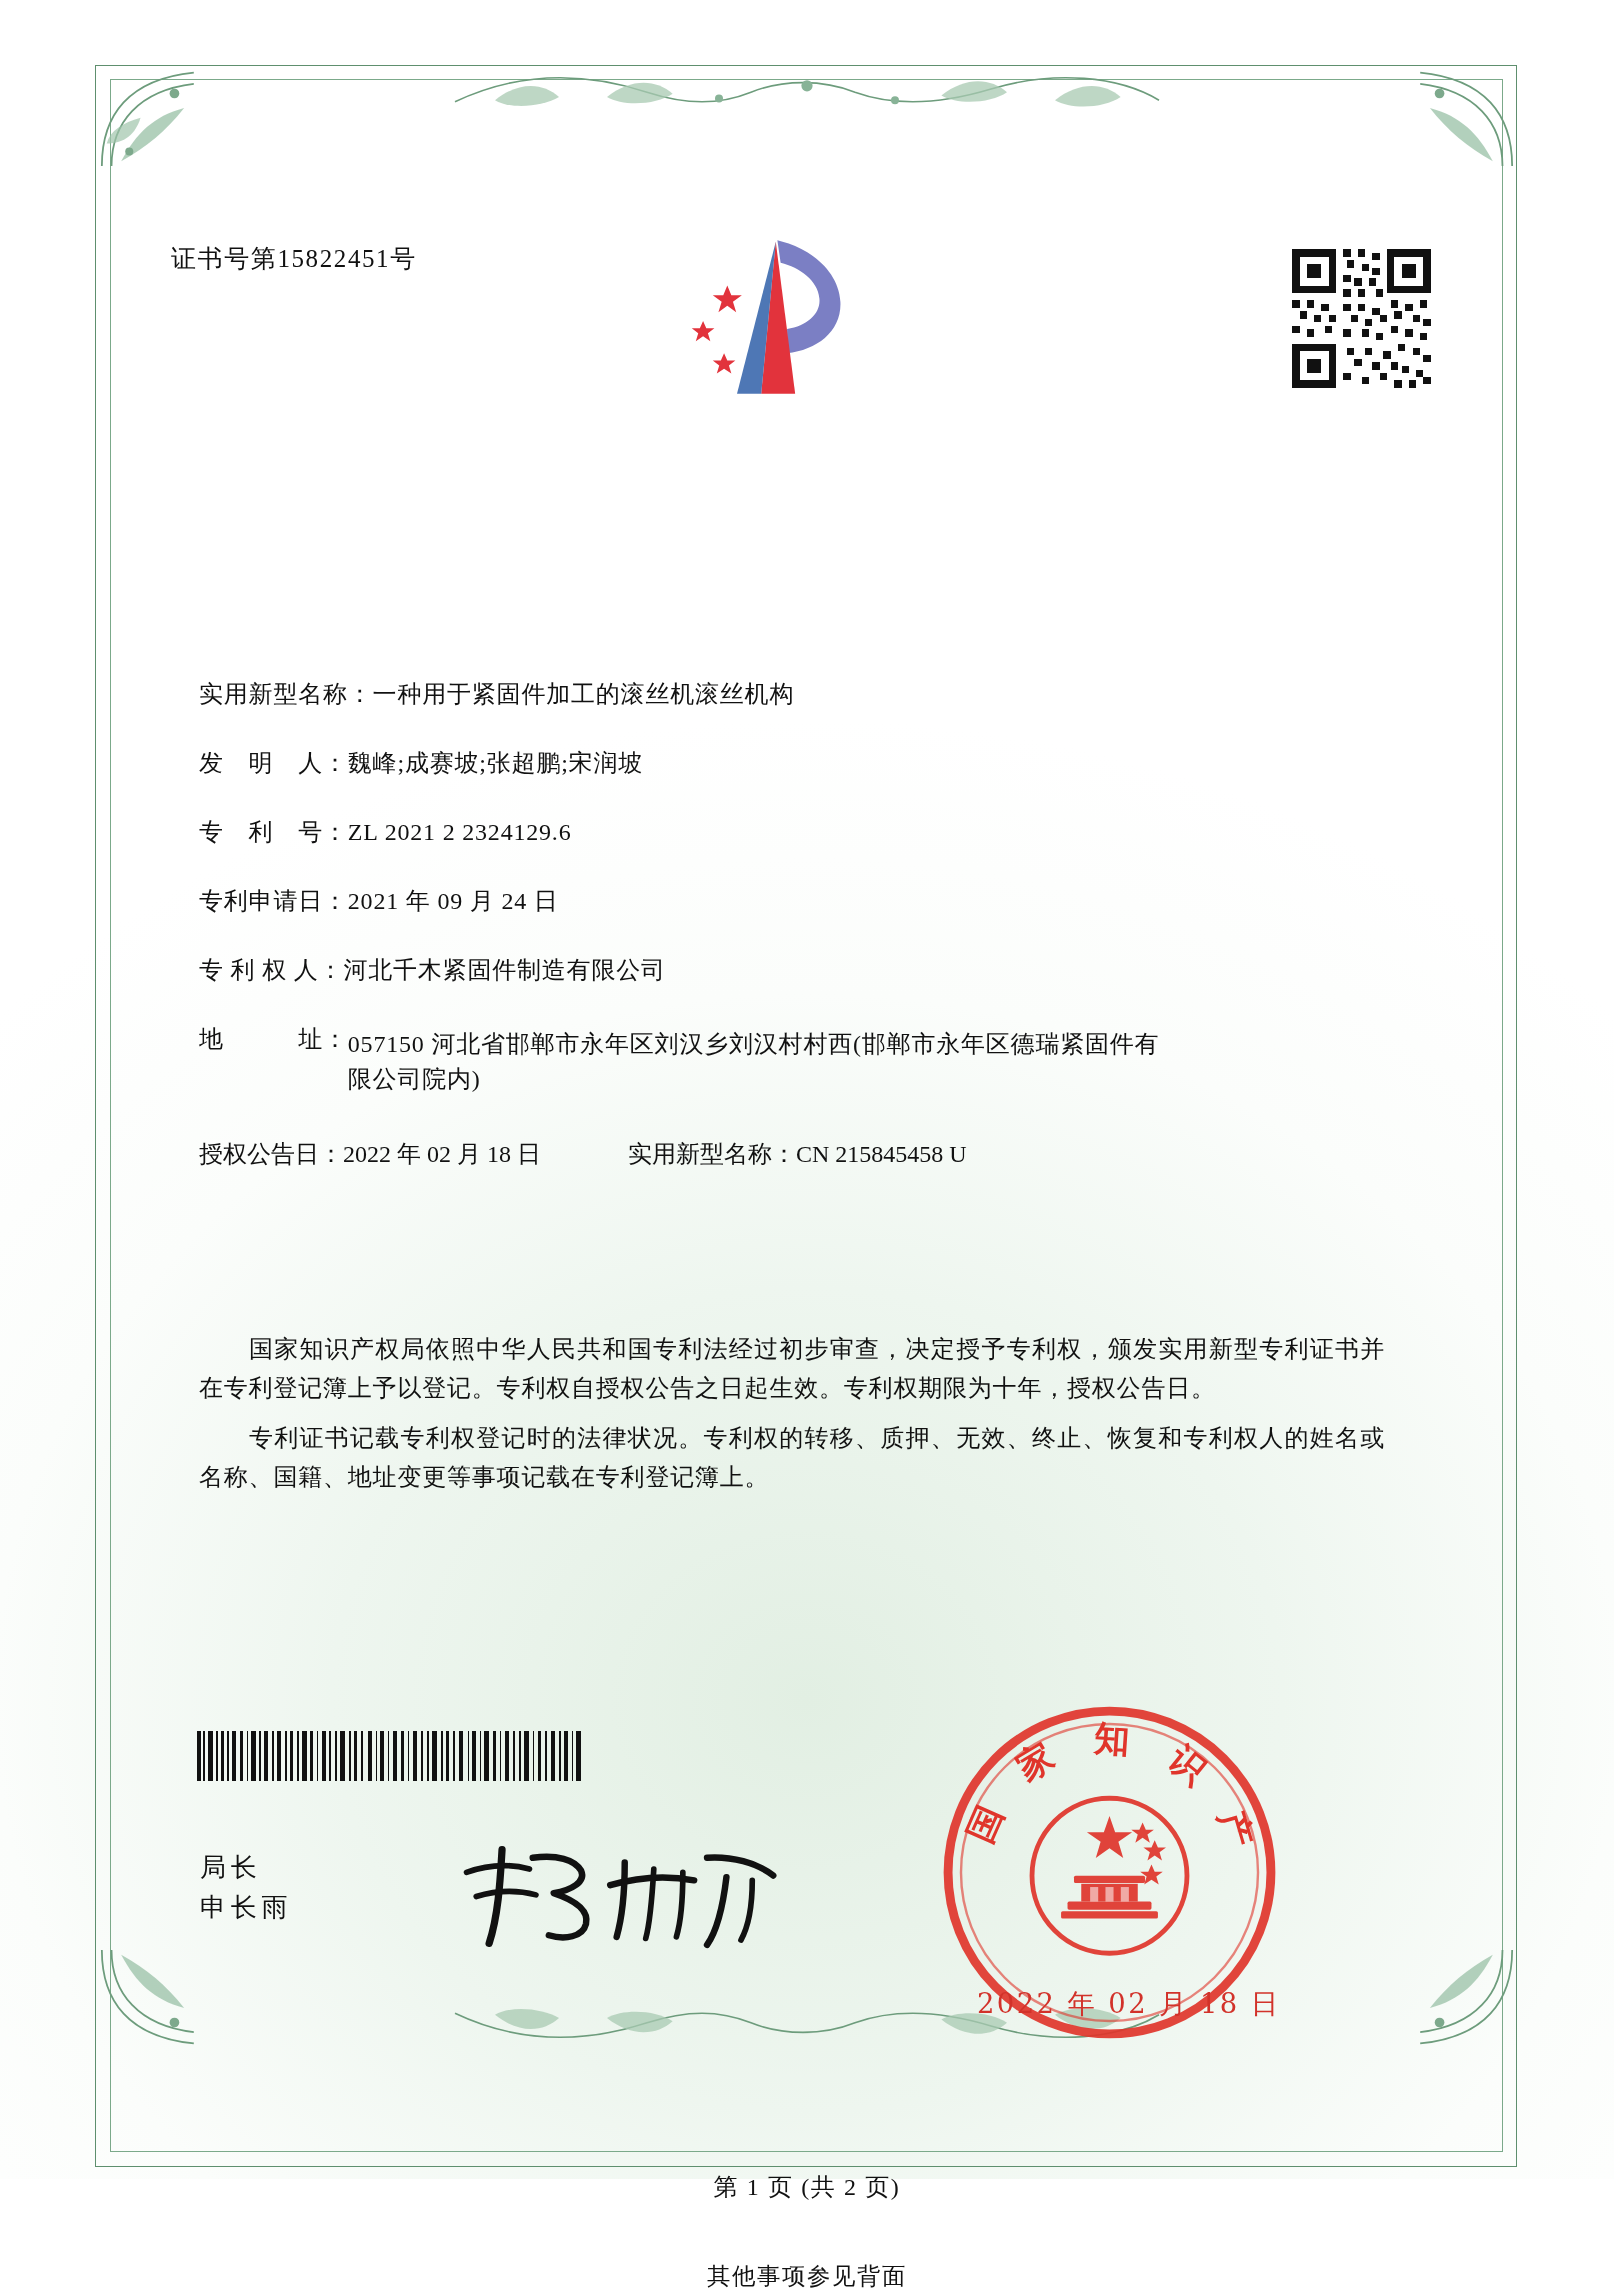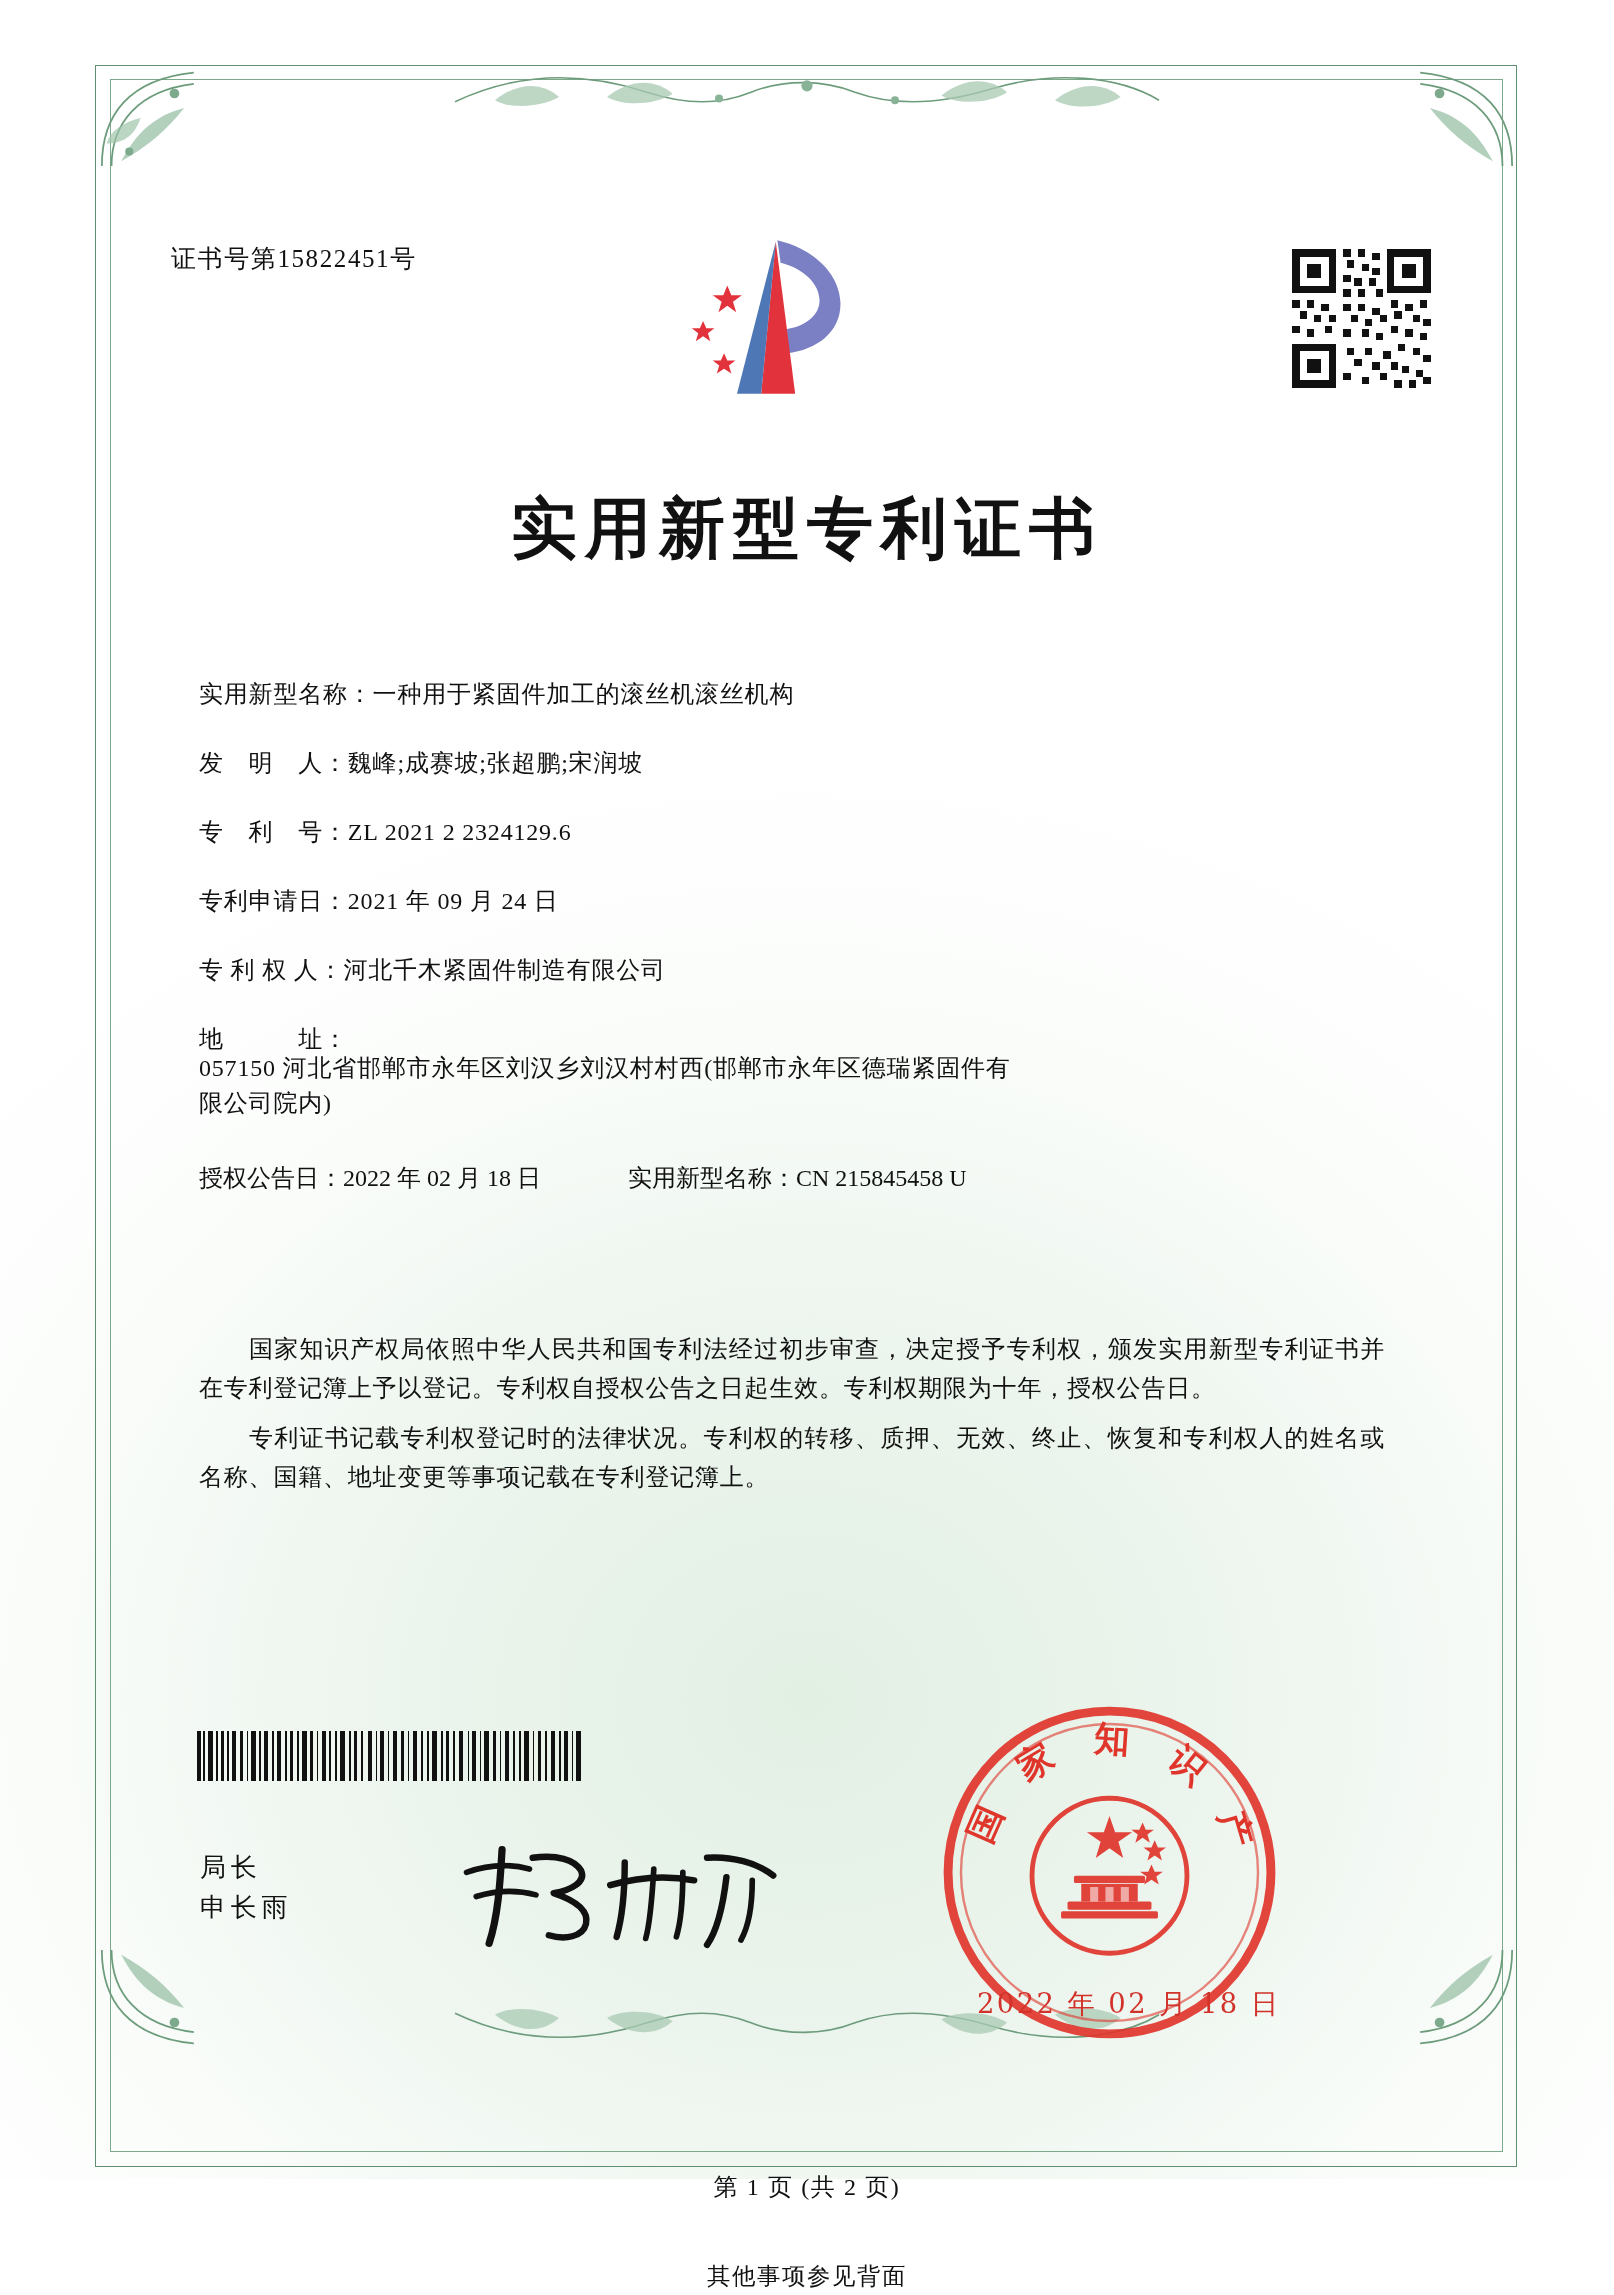--- a/index.html
+++ b/index.html
@@ -124,21 +124,21 @@
   .field-label {
     flex: 0 0 auto;
     letter-spacing: 0.8px;
     font-family: Liberation Serif, serif;
   }
   .field-value {
     flex: 0 1 auto;
     letter-spacing: 0.8px;
     white-space: normal;
   }
-  .addr-wrap { display: flex; flex-direction: column; }
+  .addr-wrap { display: flex; }
   .addr-value {
     max-width: 815px;
     line-height: 1.45;
   }
 
   .grant-row {
     display: flex;
     align-items: flex-start;
     margin-bottom: 12px;
     white-space: nowrap;
@@ -382,21 +382,20 @@
           <rect x="38" y="31" width="2" height="2"></rect>
         <rect x="32" y="34" width="2" height="2"></rect>
           <rect x="36" y="35" width="2" height="2"></rect>
           <rect x="30" y="38" width="2" height="2"></rect>
         <rect x="34" y="38" width="2" height="2"></rect>
           <rect x="38" y="37" width="2" height="2"></rect>
       </g>
     </svg>
   </div>
 
-  <div class="title">实用新型专利证书</div>
 
   <div class="fields">
 
     <div class="field-row">
       <span class="field-label">实用新型名称：</span>
       <span class="field-value">一种用于紧固件加工的滚丝机滚丝机构</span>
     </div>
 
     <div class="field-row">
       <span class="field-label">发　明　人：</span>

